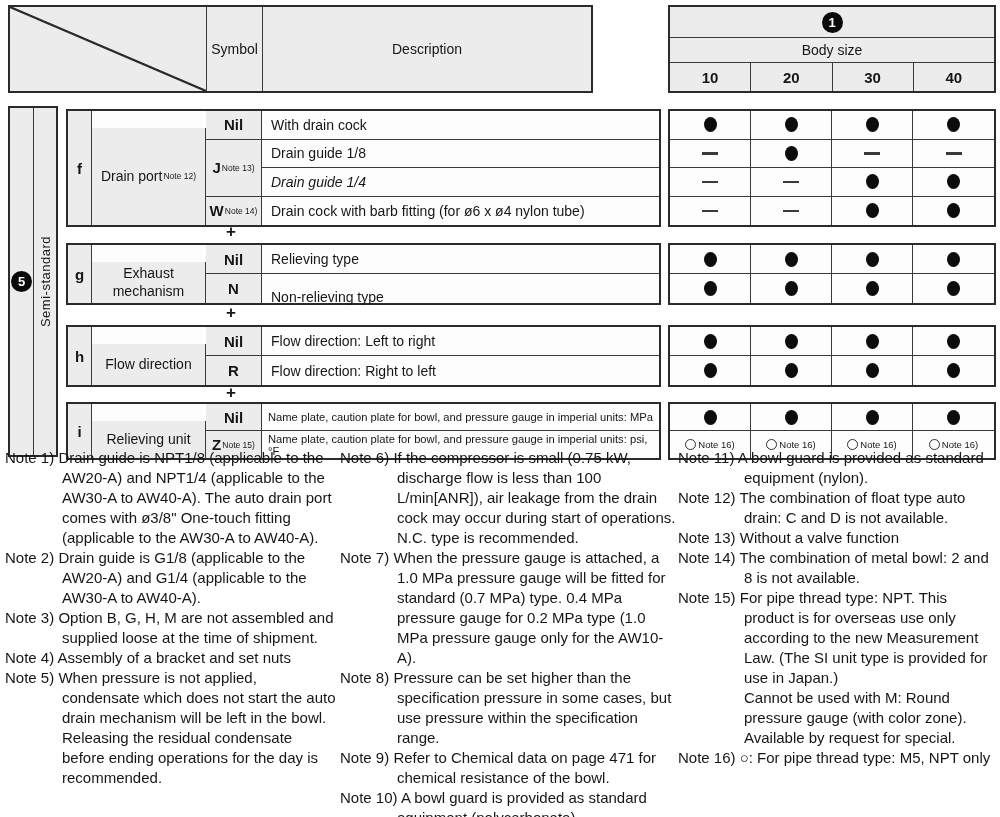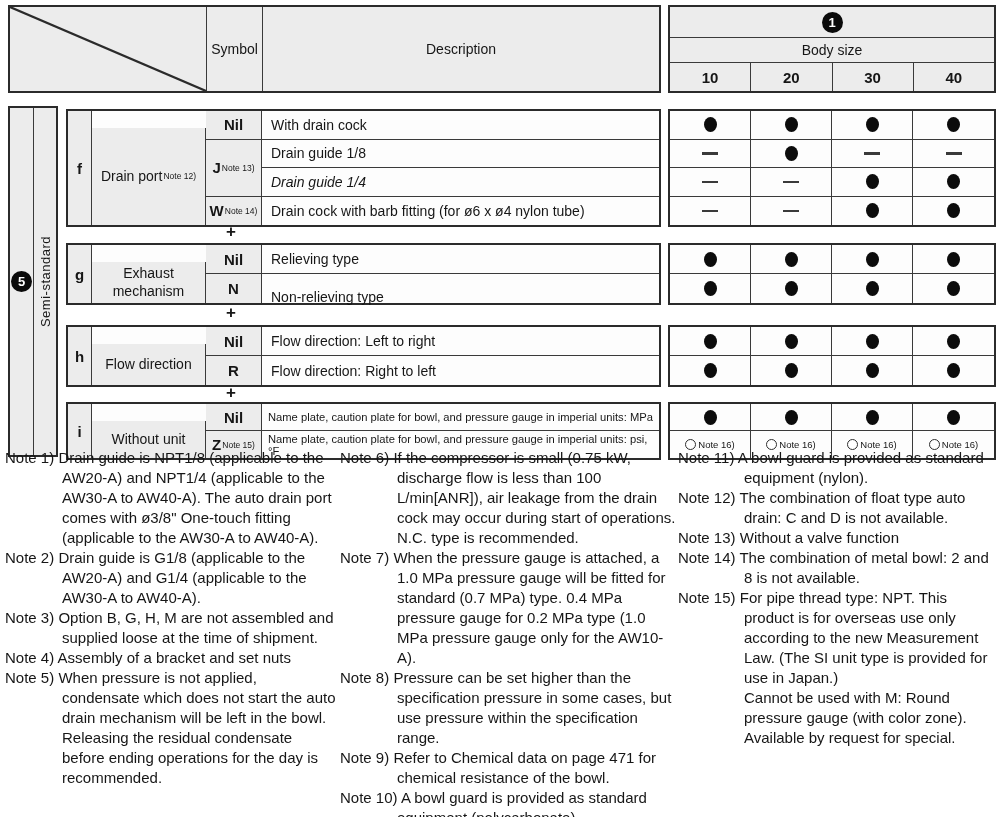--- a/index.html
+++ b/index.html
@@ -7,21 +7,21 @@
         font-family:"Liberation Sans",sans-serif;color:#161616;}
 
   
   .g{background:#ececec;}
   .w{background:#fdfdfd;}
   .c{display:flex;align-items:center;justify-content:center;box-sizing:border-box;}
   .br{border-right:1.5px solid #3a3a3a;}
   .bb{border-bottom:1.5px solid #3a3a3a;}
 
   
-  #hdr-left{position:absolute;left:8px;top:5px;width:653px;height:88px;display:flex;
+  #hdr-left{position:absolute;left:8px;top:5px;width:585px;height:88px;display:flex;
             border:2px solid #2b2b2b;background:#ececec;box-sizing:border-box;}
   #hdr-left .diag{position:relative;width:197px;border-right:1.5px solid #3a3a3a;box-sizing:border-box;}
   #hdr-left .diag svg{position:absolute;inset:0;width:100%;height:100%;}
   #hdr-left .sym{width:56px;border-right:1.5px solid #3a3a3a;font-size:14px;box-sizing:border-box;}
   #hdr-left .dsc{flex:1;font-size:14px;}
 
   
   #hdr-right{position:absolute;left:668px;top:5px;width:328px;height:88px;
              border:2px solid #2b2b2b;background:#ececec;box-sizing:border-box;
              display:flex;flex-direction:column;}
@@ -256,21 +256,21 @@
         <div class="c w br" style="grid-area: 2 / 3;">
           <span class="dot"></span>
         </div>
         <div class="c w" style="grid-area: 2 / 4;">
           <span class="dot"></span>
         </div>
       </div>
       <div class="grp-left small" style="top: 402px; grid-auto-rows: 27px;">
         <div class="c g br letter" style="grid-area: 1 / 1 / span 2;">i</div>
         <div class="c g br name" style="grid-area: 1 / 2 / span 2;">
-          <span>Without unit</span>
+          <span>Relieving unit</span>
         </div>
         <div class="c g br symc bb" style="grid-area: 1 / 3 / span 1;">
           <span>Nil</span>
         </div>
         <div class="c w desc bb" style="grid-area: 1 / 4;">Name plate, caution plate for bowl, and pressure gauge in imperial units: MPa</div>
         <div class="c g br symc" style="grid-area: 2 / 3 / span 1;">
           <span>Z</span>
           <span class="sup">Note 15)</span>
         </div>
         <div class="c w desc" style="grid-area: 2 / 4;">Name plate, caution plate for bowl, and pressure gauge in imperial units: psi, °F</div>
@@ -325,16 +325,17 @@
         <div class="note"><span class="note-label">Note 9)</span> <span>Refer to Chemical data on page 471 for chemical resistance of the bowl.</span></div>
         <div class="note"><span class="note-label">Note 10)</span> <span>A bowl guard is provided as standard equipment (polycarbonate).</span></div>
       </div>
       <div class="note-col" style="left: 678px; width: 320px; --ind: 66px;">
         <div class="note"><span class="note-label">Note 11)</span> <span>A bowl guard is provided as standard equipment (nylon).</span></div>
         <div class="note"><span class="note-label">Note 12)</span> <span>The combination of float type auto drain: C and D is not available.</span></div>
         <div class="note"><span class="note-label">Note 13)</span> <span>Without a valve function</span></div>
         <div class="note"><span class="note-label">Note 14)</span> <span>The combination of metal bowl: 2 and 8 is not available.</span></div>
         <div class="note"><span class="note-label">Note 15)</span> <span>For pipe thread type: NPT. This product is for overseas use only according to the new Measurement Law. (The SI unit type is provided for use in Japan.)</span></div>
         <div class="note-cont">Cannot be used with M: Round pressure gauge (with color zone). Available by request for special.</div>
+        <div class="note"><span class="note-label">Note 16)</span> <span>○: For pipe thread type: M5, NPT only</span></div>
       </div>
     </div>
 
 </div>
 
 </body></html>

